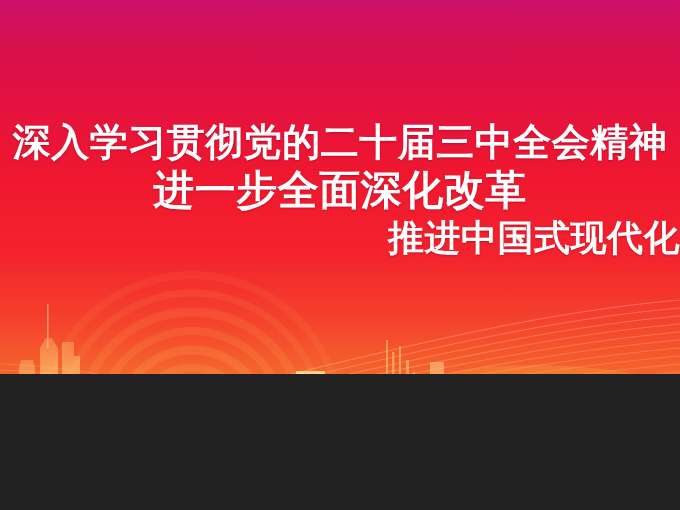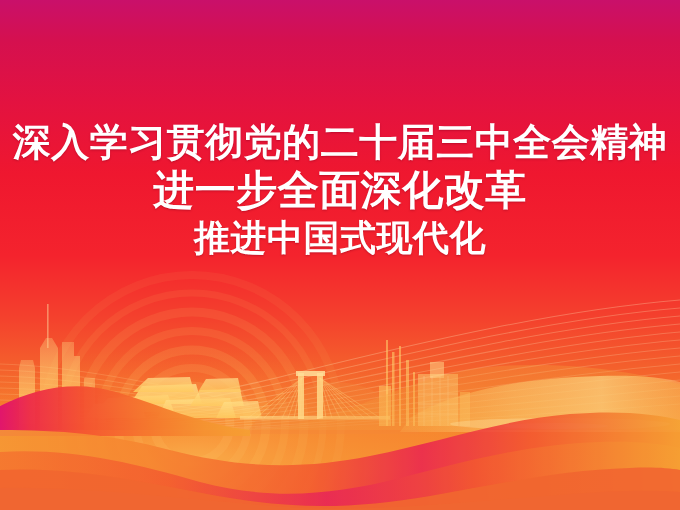--- a/index.html
+++ b/index.html
@@ -4,21 +4,21 @@
 <title>Poster</title>
 <style>
   html, body {
     margin: 0;
     padding: 0;
     background: #222;
   }
   #poster {
     position: relative;
     width: 680px;
-    height: 510px;
+    height: 374px;
     overflow: hidden;
     font-family: "Liberation Sans", "DejaVu Sans", sans-serif;
     background: #d9114f;
   }
   #poster svg.layer {
     position: absolute;
     left: 0;
     top: 0;
     width: 680px;
     height: 510px;
@@ -36,21 +36,21 @@
   .hl-line {
     display: block;
     color: #ffffff;
     font-weight: bold;
     letter-spacing: 0.5px;
     text-shadow: 0 1px 2px rgba(140,0,30,0.45);
     white-space: nowrap;
   }
   #hl1 { font-size: 38px; line-height: 48px; }
   #hl2 { font-size: 41px; line-height: 48px; }
-  #hl3 { font-size: 36px; line-height: 48px; }
+  #hl3 { font-size: 36px; line-height: 48px; text-align: right; }
 </style>
 </head>
 <body>
 
 <div id="poster">
 
   <svg class="layer" viewBox="0 0 680 510" preserveAspectRatio="none">
     <defs>
       <linearGradient id="bgGrad" x1="0" y1="0" x2="0" y2="1">
         <stop offset="0%" stop-color="#c9106a"></stop>

